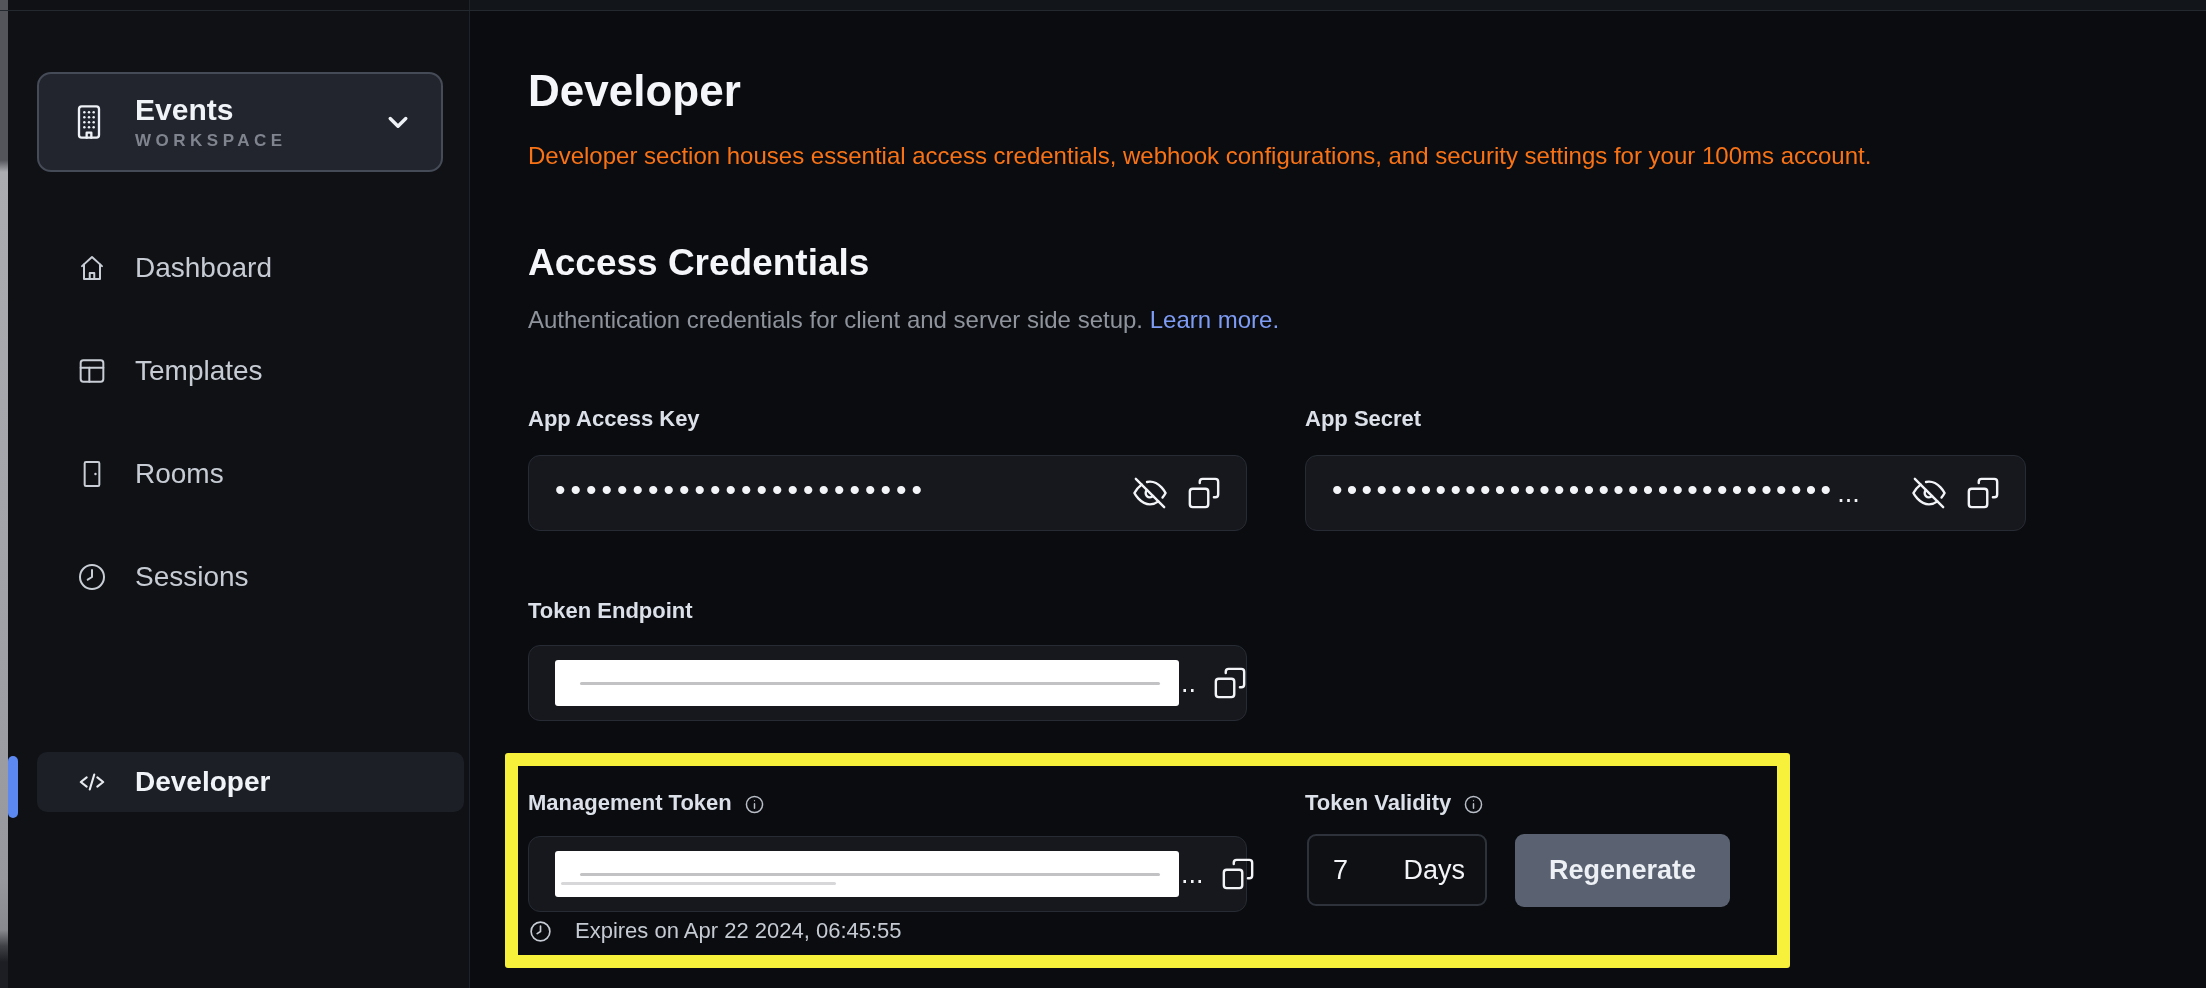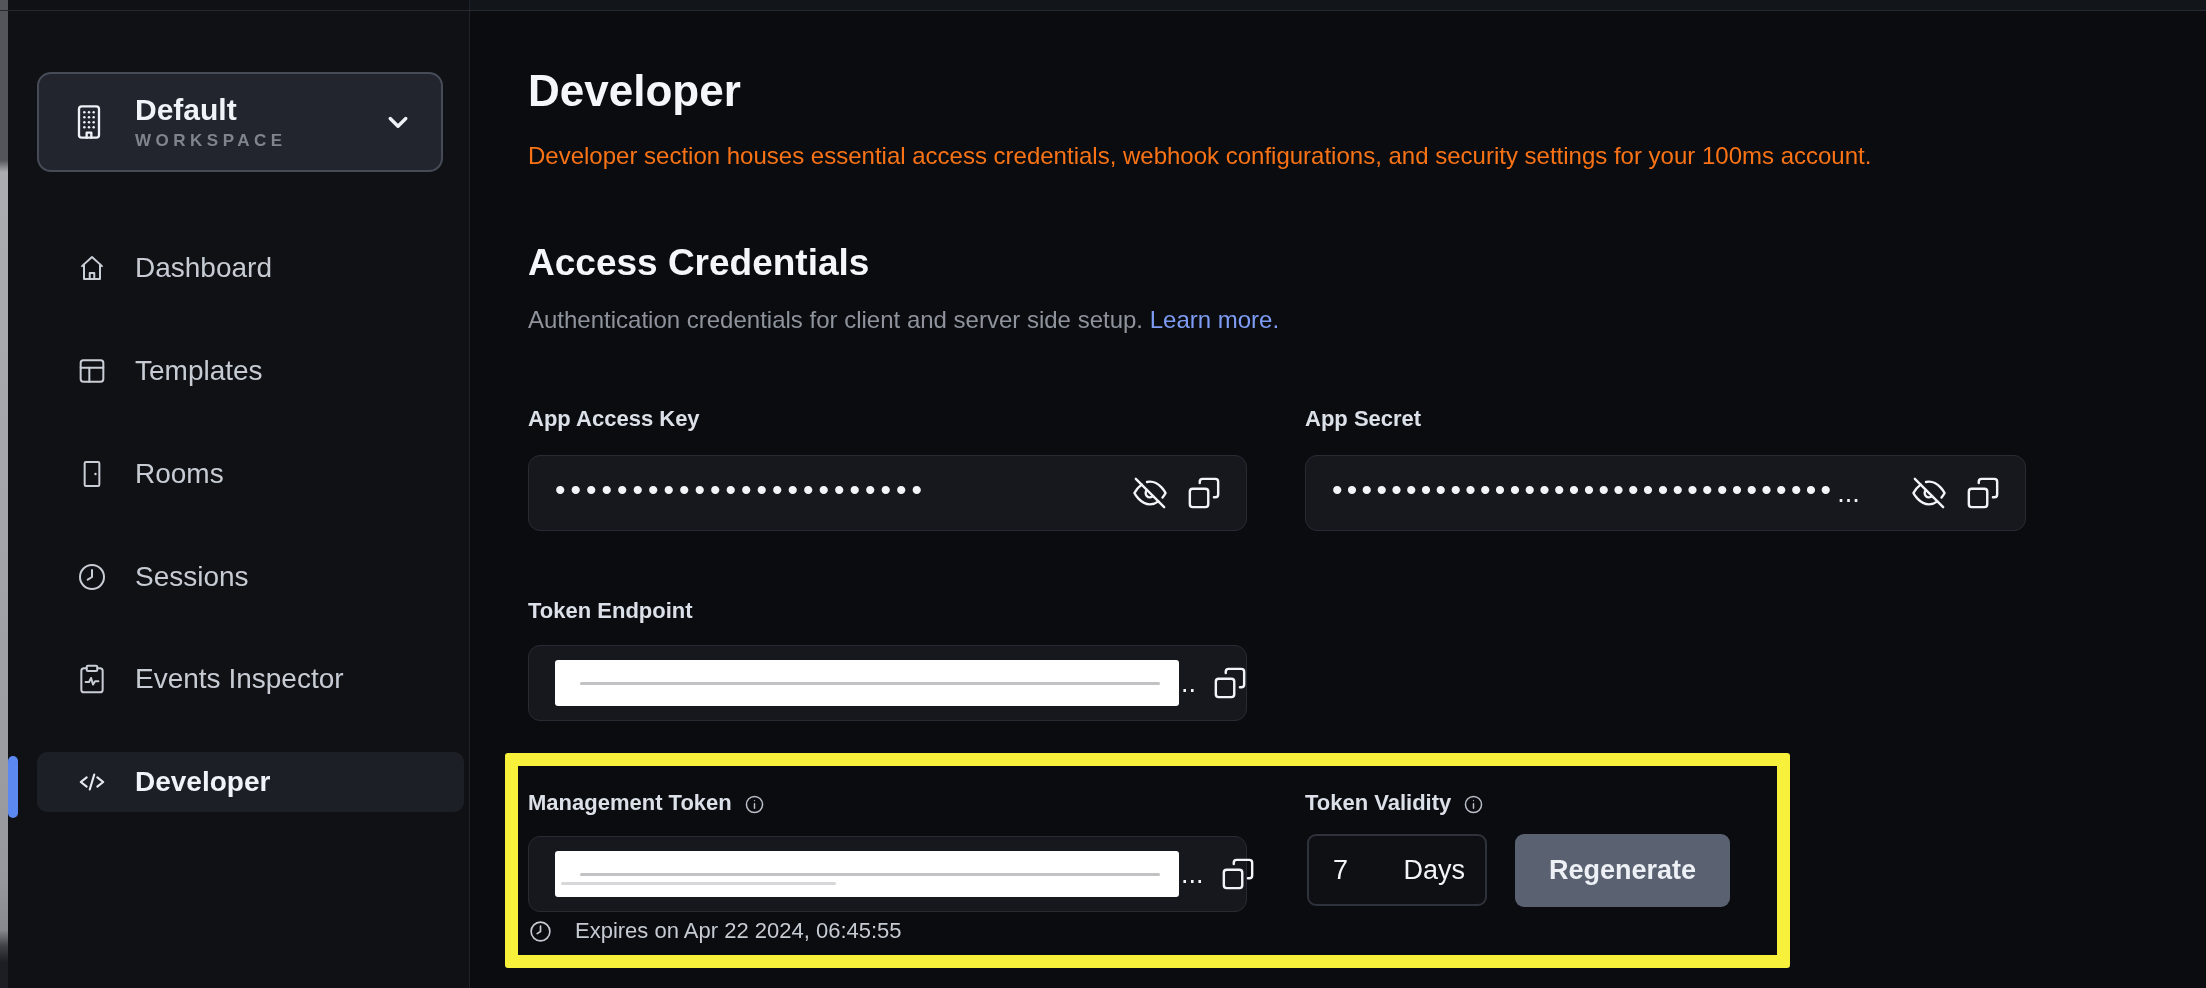--- a/index.html
+++ b/index.html
@@ -116,21 +116,21 @@
               <circle cx="12" cy="12.2" r="0.75"></circle>
               <circle cx="14.8" cy="12.2" r="0.75"></circle>
             <circle cx="9.2" cy="15.2" r="0.75"></circle>
               <circle cx="12" cy="15.2" r="0.75"></circle>
               <circle cx="14.8" cy="15.2" r="0.75"></circle>
           </g>
           <path d="M10.6 21.4v-3h2.8v3"></path>
         </svg>
       </span>
       <span class="ws-text">
-        <div class="ws-name">Default</div>
+        <div class="ws-name">Events</div>
         <div class="ws-type">WORKSPACE</div>
       </span>
       <span class="ws-chevron">
         <svg width="34" height="34" viewBox="0 0 24 24" fill="none" stroke="#eef1f5" stroke-width="2.4" stroke-linecap="round" stroke-linejoin="round">
           <polyline points="6.5 9.5 12 15 17.5 9.5"></polyline>
         </svg>
       </span>
     </div>
 
     <div class="nav-item" style="top:238px;">
@@ -168,30 +168,20 @@
     <div class="nav-item" style="top:444px;">
       <span class="nav-icon">
         <svg width="32" height="32" viewBox="0 0 24 24" fill="none" stroke="#c9ced6" stroke-width="1.5" stroke-linecap="round" stroke-linejoin="round">
           <rect x="6.5" y="3" width="11" height="18" rx="1"></rect>
             <circle cx="14.6" cy="12" r="0.9" fill="#c9ced6" stroke="none"></circle>
         </svg>
       </span>
       <span class="nav-label">Rooms</span>
     </div>
 
-    <div class="nav-item" style="top:649px;">
-      <span class="nav-icon">
-        <svg width="32" height="32" viewBox="0 0 24 24" fill="none" stroke="#c9ced6" stroke-width="1.5" stroke-linecap="round" stroke-linejoin="round">
-          <path d="M16 4h2a2 2 0 0 1 2 2v14a2 2 0 0 1-2 2H6a2 2 0 0 1-2-2V6a2 2 0 0 1 2-2h2"></path>
-          <rect x="8" y="2" width="8" height="4" rx="1"></rect>
-          <polyline points="7.2 14.2 9.8 14.2 11.3 11.2 12.8 16.2 14.3 13.6 16.8 13.6"></polyline>
-        </svg>
-      </span>
-      <span class="nav-label">Events Inspector</span>
-    </div>
 
     <div class="nav-item active" style="top:752px;">
       <span class="nav-icon">
         <svg width="32" height="32" viewBox="0 0 24 24" fill="none" stroke="#e8ebf0" stroke-width="1.6" stroke-linecap="round" stroke-linejoin="round">
           <polyline points="8 8.6 3.6 12 8 15.4"></polyline>
             <polyline points="16 8.6 20.4 12 16 15.4"></polyline>
             <line x1="13.7" y1="6.4" x2="10.3" y2="17.6"></line>
         </svg>
       </span>
       <span class="nav-label">Developer</span>

